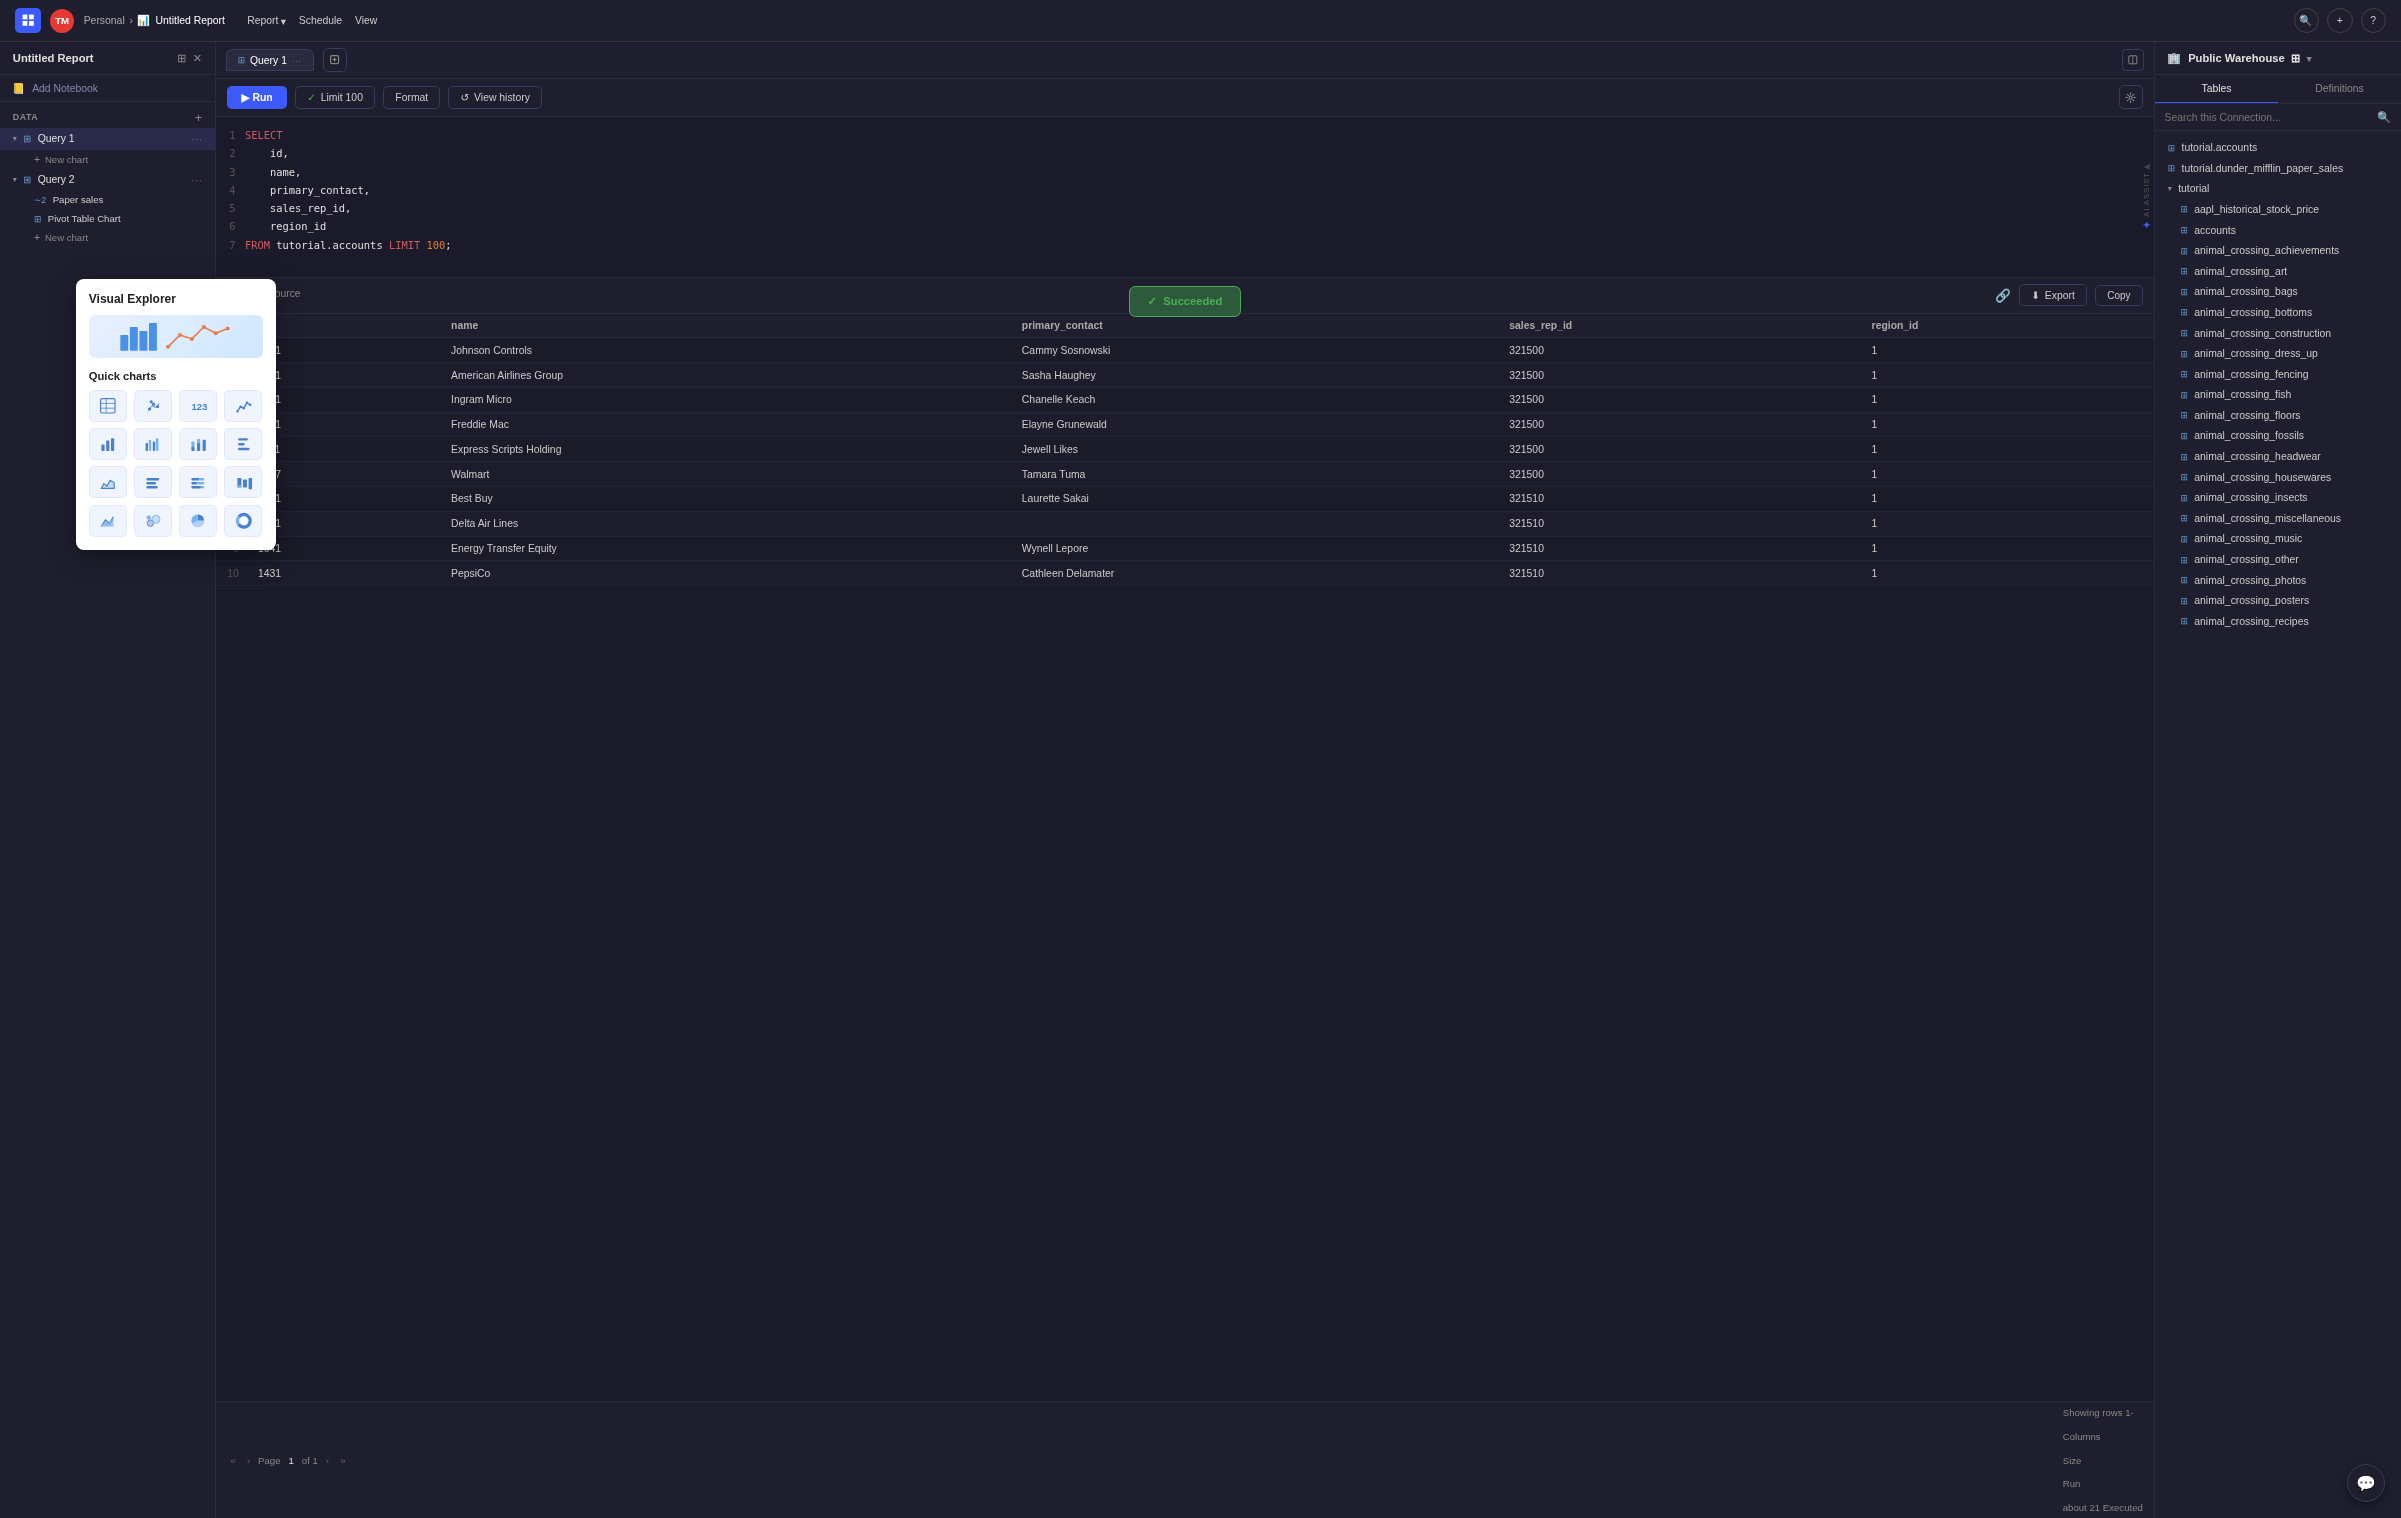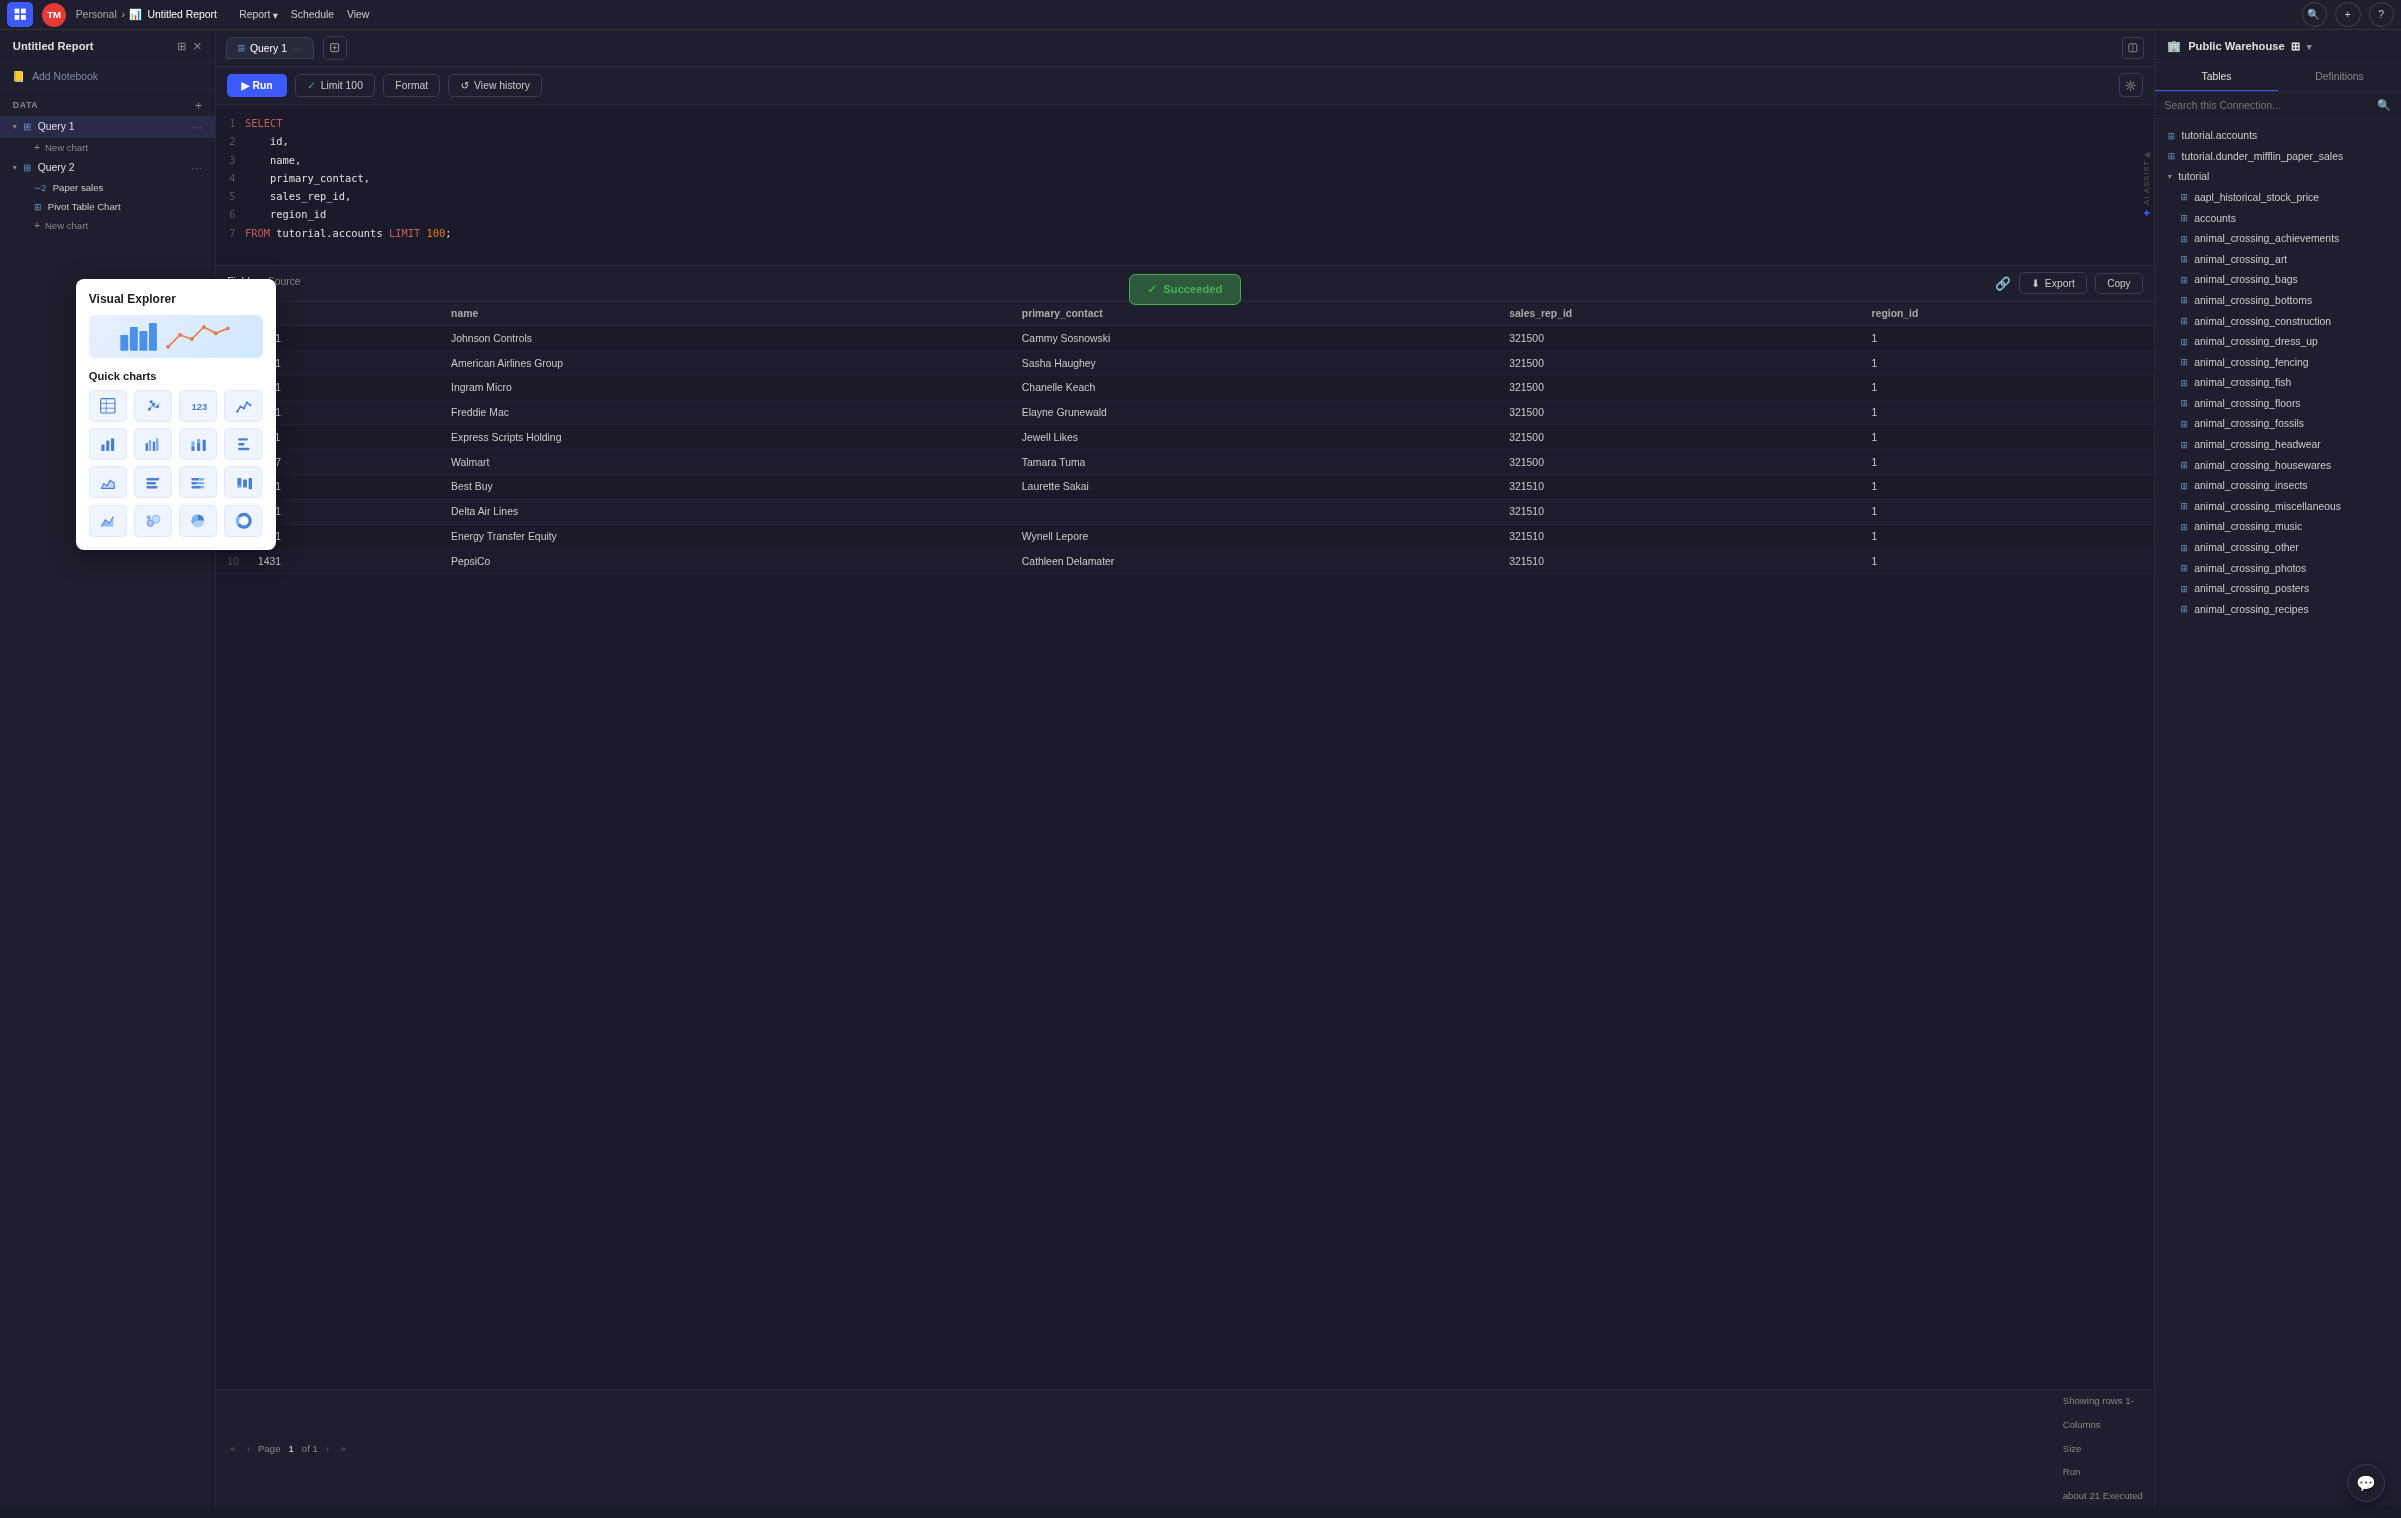--- a/index.html
+++ b/index.html
@@ -1,24 +1,24 @@
 <!DOCTYPE html>
 <html style="font-size:12.8px"><head>
   <meta charset="utf-8">
   <style>
     * { box-sizing: border-box; margin: 0; padding: 0; }
     body { font-family: -apple-system, BlinkMacSystemFont, 'Segoe UI', sans-serif; background: #1a1a2e; color: #e0e0e0; height: 100vh; overflow: hidden; font-size: 10.4px; }
 
     
     .top-nav {
       background: #1e1e2e;
-      height: 30px;
+      height: 42px;
       display: flex;
       align-items: center;
-      padding: 0 7px;
+      padding: 0 15px;
       gap: 9.6px;
       border-bottom: 0.8px solid #333;
       position: relative;
       z-index: 100;
     }
     .logo-icon {
       width: 25.5px; height: 25.5px;
       background: #3d5afe;
       border-radius: 4.8px;
       display: flex; align-items: center; justify-content: center;

